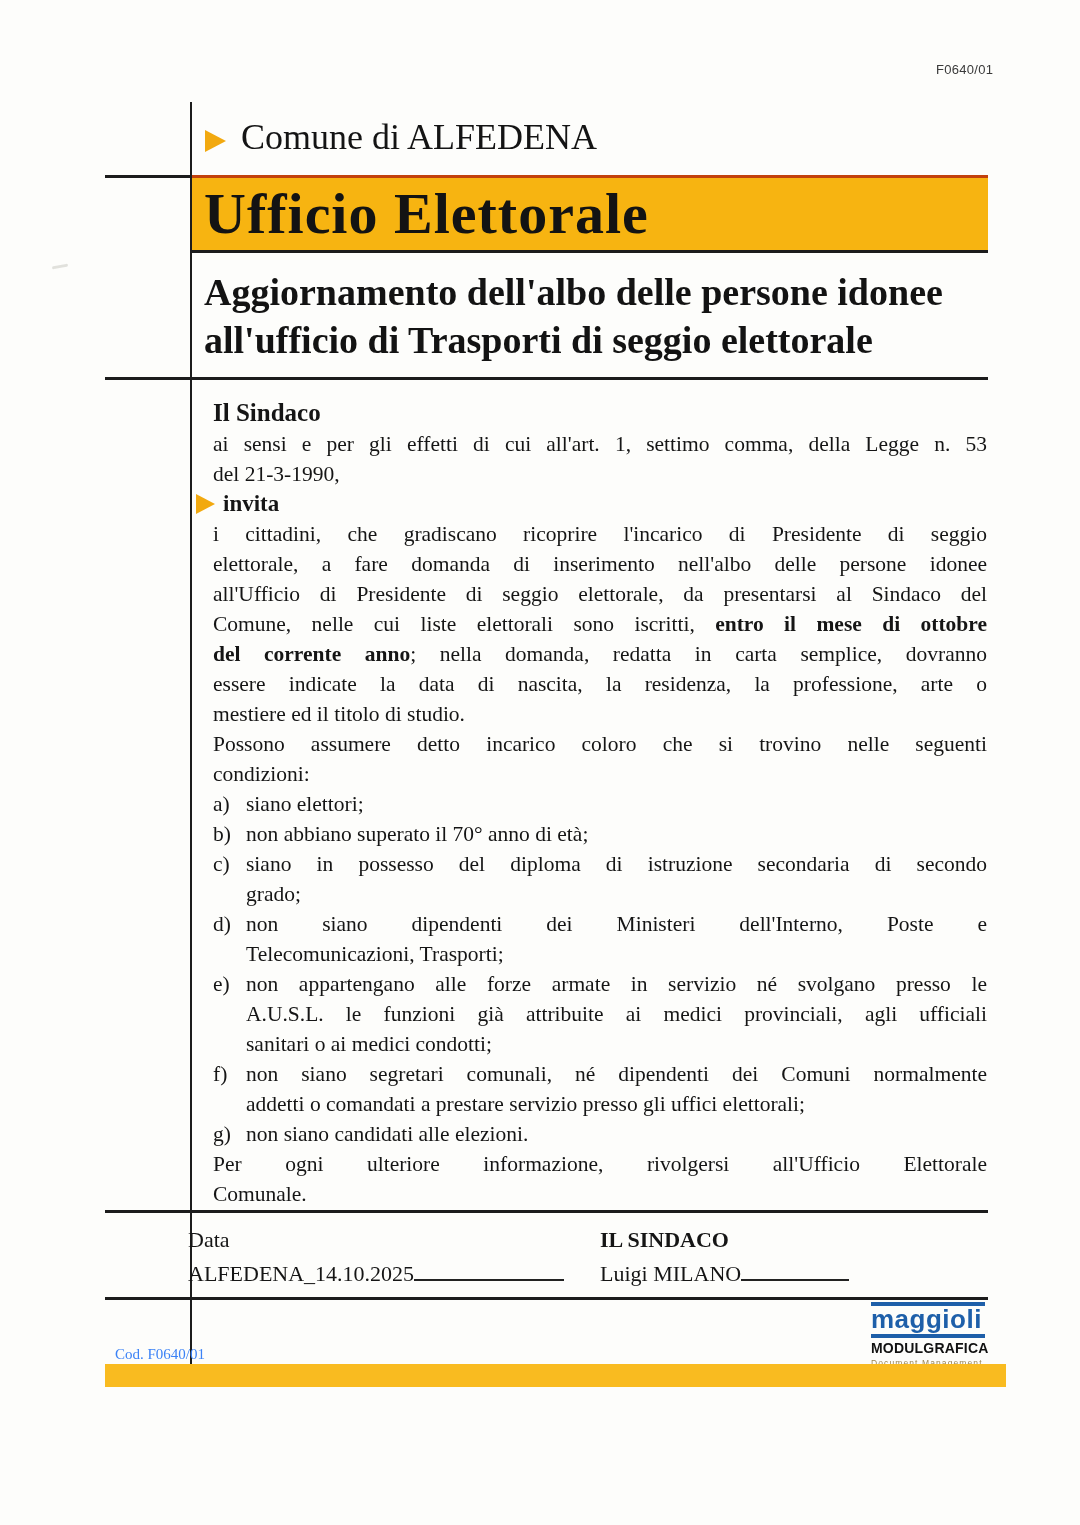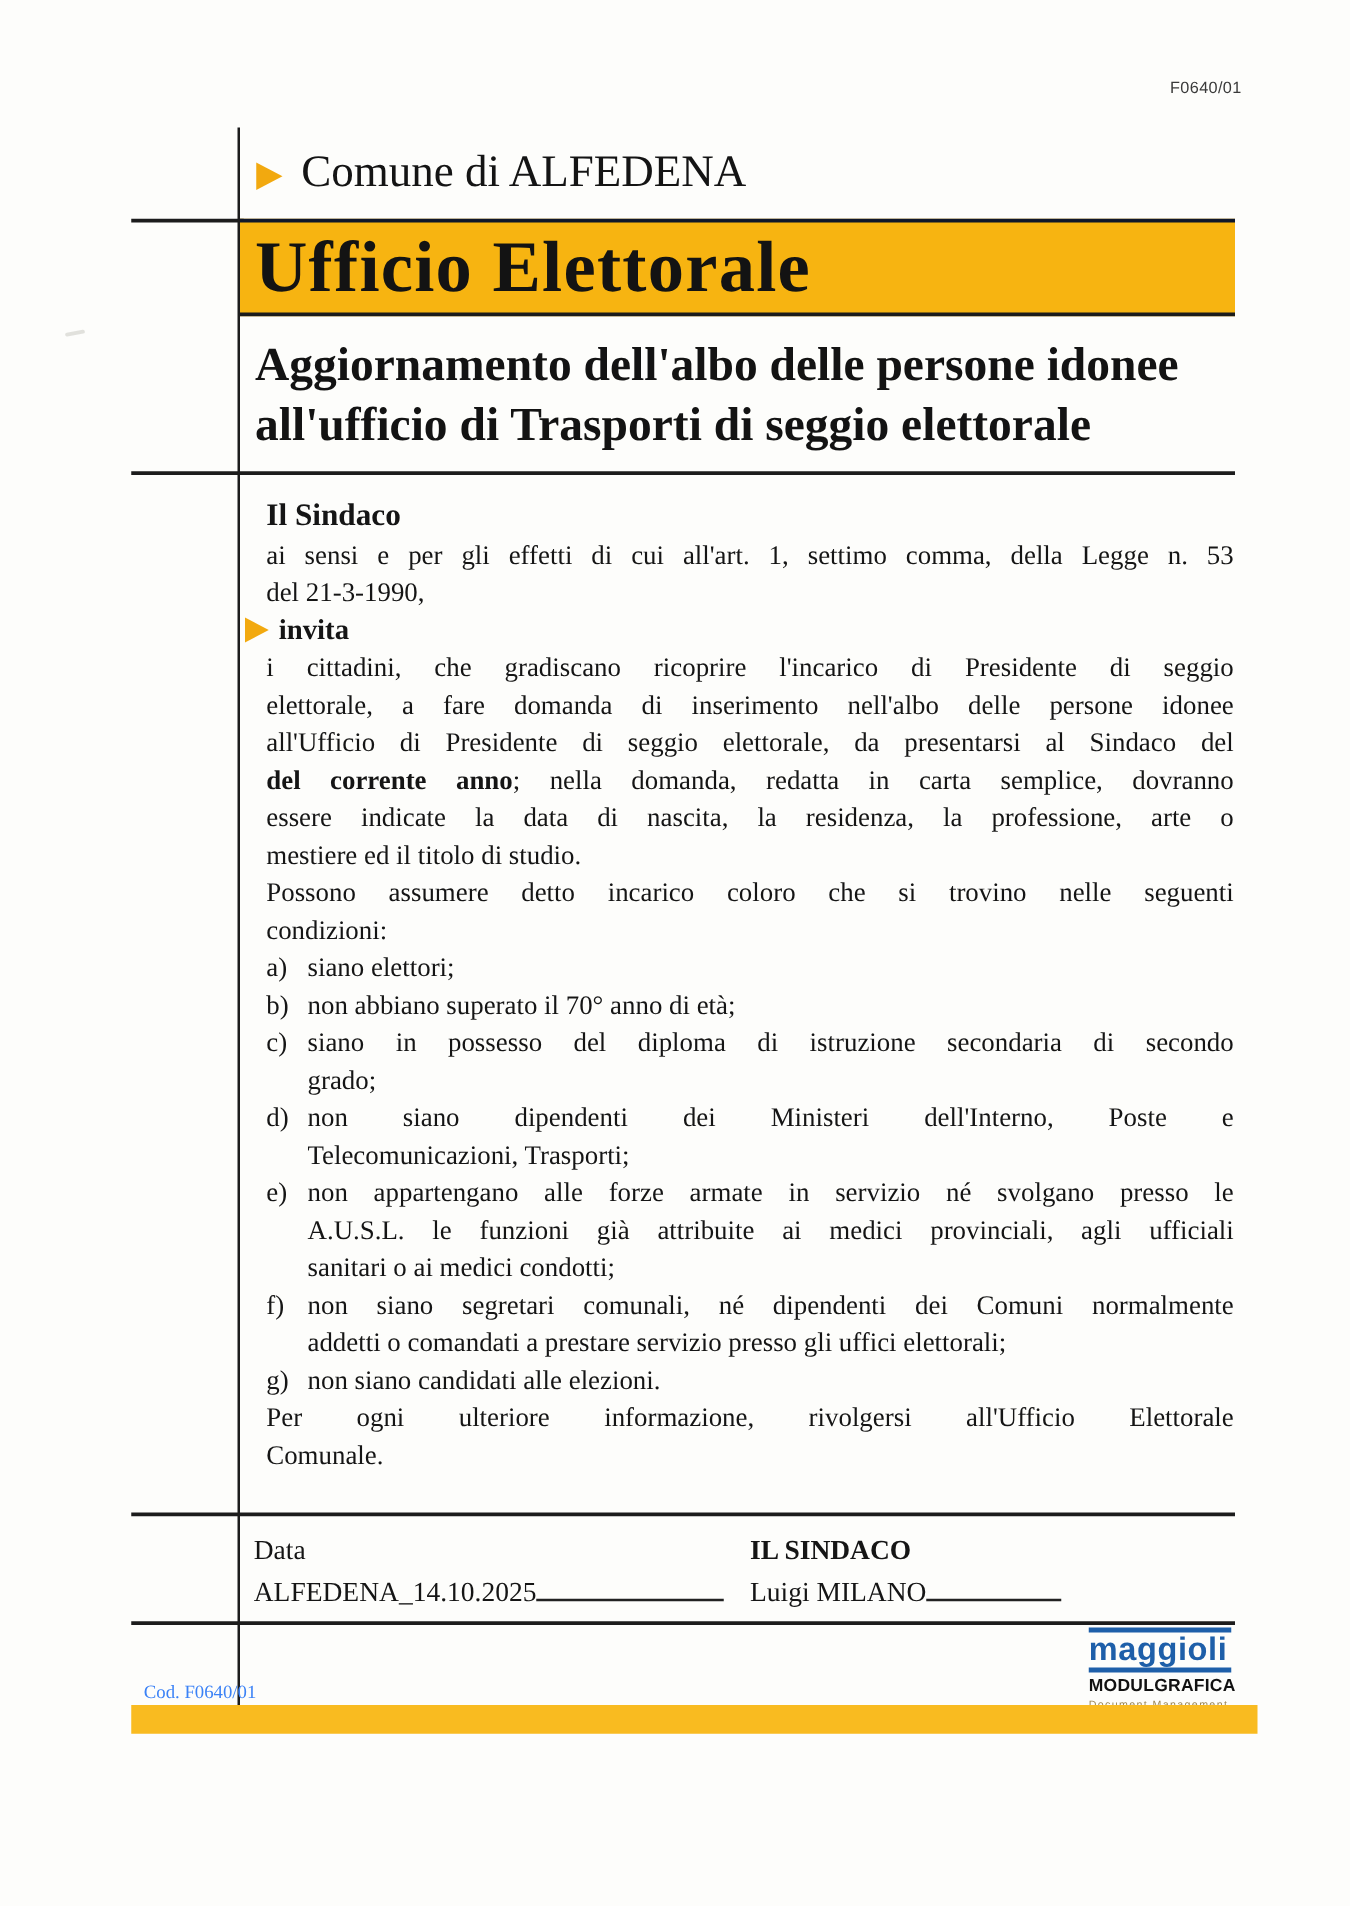--- a/index.html
+++ b/index.html
@@ -18,42 +18,42 @@
   .scan-mark{left:52px;top:265px;width:16px;height:3px;background:#d9d9d5;
     transform:rotate(-10deg);border-radius:2px;opacity:.8;}
   
   .tri{width:0;height:0;border-top:11px solid transparent;border-bottom:11px solid transparent;
     border-left:21px solid #F2A90F;}
   .comune-tri{left:205px;top:130px;}
   .comune-text{left:241px;top:116px;font-size:36px;color:#141414;text-align:center;}
   
   .stub-line{left:105px;top:175px;width:90px;height:3px;background:#1c1c1c;}
   .banner{left:192px;top:175px;width:796px;height:72px;background:#F7B411;
-    border-top:3px solid #0f172a;border-bottom:3px solid #1c1c1c;}
+    border-top:3px solid #c2410c;border-bottom:3px solid #1c1c1c;}
   .banner-text{margin-left:12px;font-weight:bold;font-size:58px;line-height:71px;
     color:#131313;letter-spacing:1px;}
   
   .doc-title{left:204px;top:268px;width:790px;font-weight:bold;font-size:38px;
     line-height:48px;color:#131313;}
   .hr{left:105px;width:883px;height:3px;background:#1c1c1c;}
   .hr1{top:377px;} .hr2{top:1210px;} .hr3{top:1297px;}
   
   .body-flow{left:213px;top:397px;width:774px;}
   .bl{position:relative;height:30px;line-height:30px;font-size:21.5px;}
   .jl{text-align:justify;text-align-last:justify;}
   .heading{font-weight:bold;font-size:25px;height:32px;line-height:32px;}
   .invita{font-weight:bold;font-size:23px;padding-left:10px;}
   .invita .tri-inline{position:absolute;left:-17px;top:5px;border-top:10px solid transparent;
     border-bottom:10px solid transparent;border-left:19px solid #F2A90F;width:0;height:0;}
   .item{padding-left:33px;}
   .item .lbl{position:absolute;left:0;}
   .bl b{font-weight:bold;}
   
   .sig-label{top:1227px;font-size:22px;}
-  .sig-left{left:203px;}
+  .sig-left{left:188px;}
   .sig-right{left:600px;}
   .bold{font-weight:bold;}
   .sig-row{top:1259px;font-size:22px;}
   .sig-line{display:inline-block;border-bottom:2px solid #222;height:20px;vertical-align:baseline;}
   .w150{width:150px;} .w108{width:108px;}
   
   .logo{left:871px;top:1302px;width:114px;font-family:"Liberation Sans","DejaVu Sans",sans-serif;}
   .logo-rule{height:4px;background:#1E5FA9;}
   .logo-brand{font-weight:bold;font-size:26px;line-height:27px;color:#1E5FA9;letter-spacing:.5px;}
   .logo-rule2{margin-top:1px;}
@@ -89,20 +89,21 @@
   <div class="abs hr hr1"></div>
 
   <div class="abs body-flow">
       <div class="bl heading"><b>Il Sindaco</b></div>
       <div class="bl jl"><span>ai sensi e per gli effetti di cui all'art. 1, settimo comma, della Legge n. 53</span></div>
       <div class="bl"><span>del 21-3-1990,</span></div>
       <div class="bl invita"><span class="tri-inline"></span><b>invita</b></div>
       <div class="bl jl"><span>i cittadini, che gradiscano ricoprire l'incarico di Presidente di seggio</span></div>
       <div class="bl jl"><span>elettorale, a fare domanda di inserimento nell'albo delle persone idonee</span></div>
       <div class="bl jl"><span>all'Ufficio di Presidente di seggio elettorale, da presentarsi al Sindaco del</span></div>
+      <div class="bl jl"><span>Comune, nelle cui liste elettorali sono iscritti, </span><b>entro il mese di ottobre</b></div>
       <div class="bl jl"><b>del corrente anno</b><span>; nella domanda, redatta in carta semplice, dovranno</span></div>
       <div class="bl jl"><span>essere indicate la data di nascita, la residenza, la professione, arte o</span></div>
       <div class="bl"><span>mestiere ed il titolo di studio.</span></div>
       <div class="bl jl"><span>Possono assumere detto incarico coloro che si trovino nelle seguenti</span></div>
       <div class="bl"><span>condizioni:</span></div>
       <div class="bl item"><span class="lbl">a)</span><span>siano elettori;</span></div>
       <div class="bl item"><span class="lbl">b)</span><span>non abbiano superato il 70° anno di età;</span></div>
       <div class="bl item jl"><span class="lbl">c)</span><span>siano in possesso del diploma di istruzione secondaria di secondo</span></div>
       <div class="bl item"><span>grado;</span></div>
       <div class="bl item jl"><span class="lbl">d)</span><span>non siano dipendenti dei Ministeri dell'Interno, Poste e</span></div>

